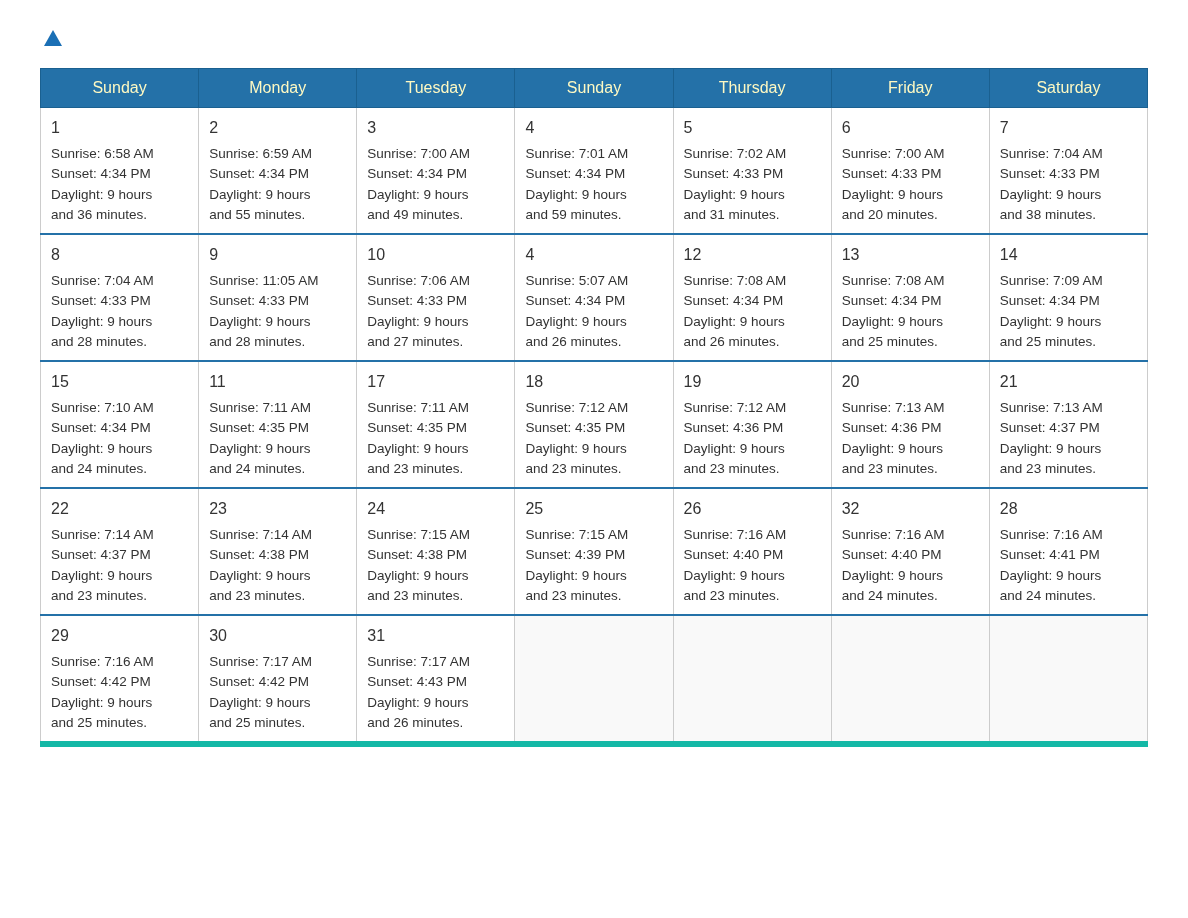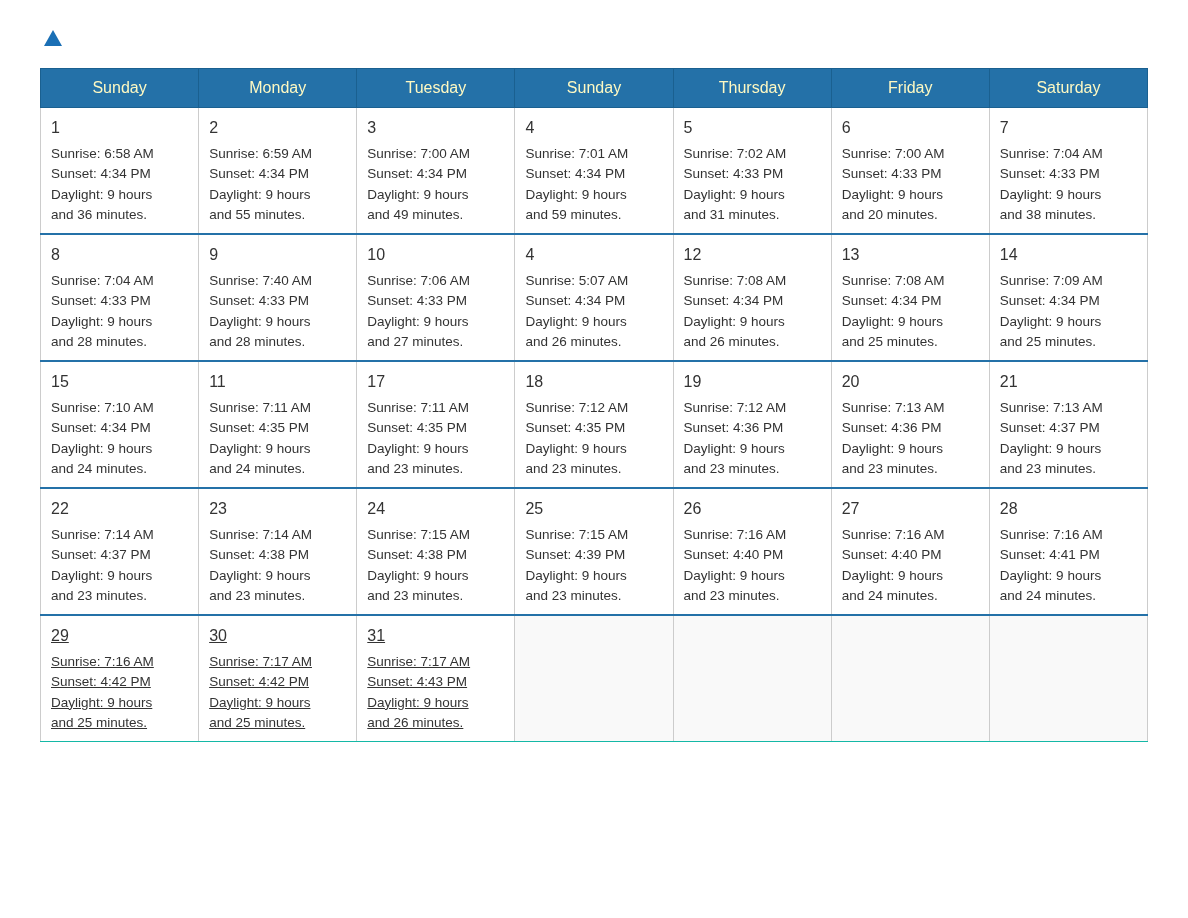--- a/index.html
+++ b/index.html
@@ -78,22 +78,21 @@
       display: block;
       margin-bottom: 4px;
     }
     .calendar td.empty {
       background: #f9f9f9;
     }
     .calendar tr td {
       border-bottom: 2px solid #2471a8;
     }
     .calendar tr:last-child td {
-      border-bottom: 1px solid #14b8a6;
-      text-decoration: underline;
+      border-bottom: 6px solid #14b8a6;
     }
   </style>
 </head>
 <body>
 
 <div class="header">
   <div class="logo">
     <div class="logo-row1">
       <span></span>
       <span style="display:inline-block;width:0;height:0;border-left:9px solid transparent;border-right:9px solid transparent;border-bottom:16px solid #1a6fb5;margin-left:4px;margin-bottom:2px;"></span>
@@ -173,21 +172,21 @@
       <tr>
         <td>
         <span class="day-number">8</span>
         <span>Sunrise: 7:04 AM</span><br>
         <span>Sunset: 4:33 PM</span><br>
         <span>Daylight: 9 hours</span><br>
         <span>and 28 minutes.</span>
       </td>
         <td>
         <span class="day-number">9</span>
-        <span>Sunrise: 7:40 AM</span><br>
+        <span>Sunrise: 11:05 AM</span><br>
         <span>Sunset: 4:33 PM</span><br>
         <span>Daylight: 9 hours</span><br>
         <span>and 28 minutes.</span>
       </td>
         <td>
         <span class="day-number">10</span>
         <span>Sunrise: 7:06 AM</span><br>
         <span>Sunset: 4:33 PM</span><br>
         <span>Daylight: 9 hours</span><br>
         <span>and 27 minutes.</span>
@@ -302,21 +301,21 @@
         <span>and 23 minutes.</span>
       </td>
         <td>
         <span class="day-number">26</span>
         <span>Sunrise: 7:16 AM</span><br>
         <span>Sunset: 4:40 PM</span><br>
         <span>Daylight: 9 hours</span><br>
         <span>and 23 minutes.</span>
       </td>
         <td>
-        <span class="day-number">27</span>
+        <span class="day-number">32</span>
         <span>Sunrise: 7:16 AM</span><br>
         <span>Sunset: 4:40 PM</span><br>
         <span>Daylight: 9 hours</span><br>
         <span>and 24 minutes.</span>
       </td>
         <td>
         <span class="day-number">28</span>
         <span>Sunrise: 7:16 AM</span><br>
         <span>Sunset: 4:41 PM</span><br>
         <span>Daylight: 9 hours</span><br>

